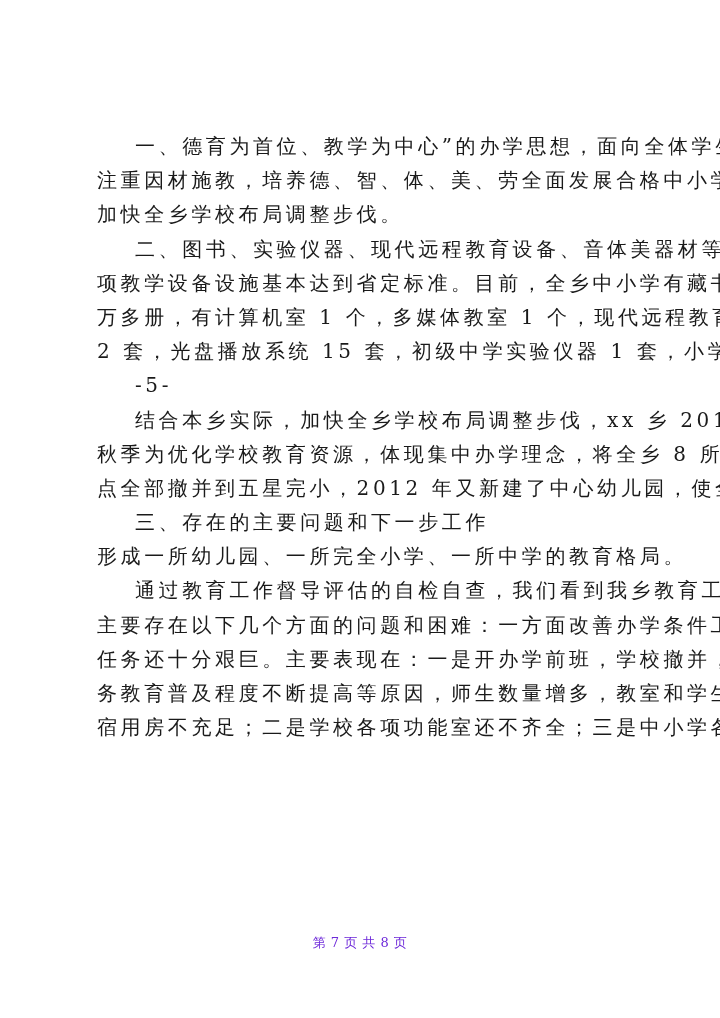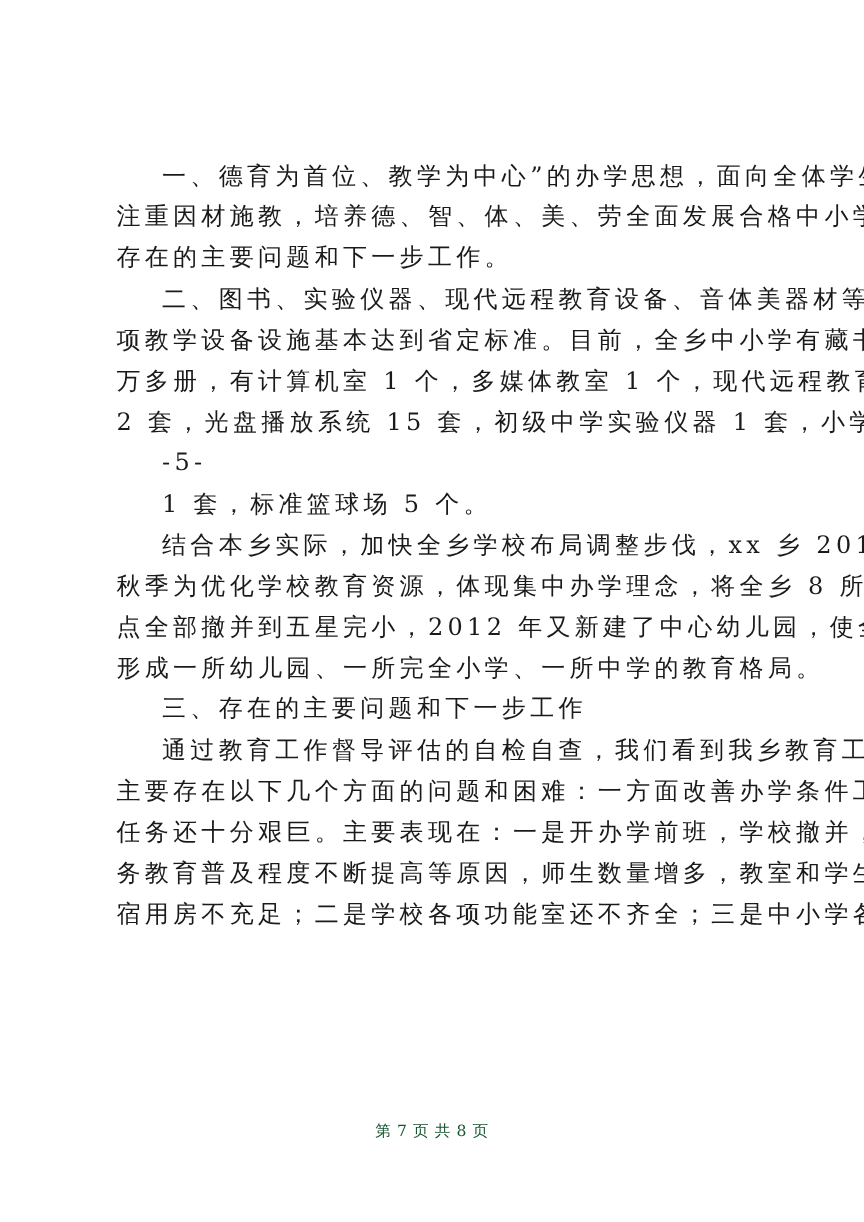--- a/index.html
+++ b/index.html
@@ -38,42 +38,41 @@
     }
     .indent { padding-left: 38px; }
     .footer {
       position: absolute;
       left: 0;
       width: 720px;
       top: 934px;
       text-align: center;
       font-size: 13px;
       letter-spacing: 0.5px;
-      color: #14532d;
+      color: #6d28d9;
     }
   </style>
 </head>
 <body>
 
 <div class="page">
   <div class="body-text">
     <div class="line indent">一、德育为首位、教学为中心”的办学思想，面向全体学生，</div>
     <div class="line">注重因材施教，培养德、智、体、美、劳全面发展合格中小学生，</div>
-    <div class="line">存在的主要问题和下一步工作。</div>
+    <div class="line">加快全乡学校布局调整步伐。</div>
     <div class="line indent">二、图书、实验仪器、现代远程教育设备、音体美器材等各</div>
     <div class="line">项教学设备设施基本达到省定标准。目前，全乡中小学有藏书 2</div>
     <div class="line">万多册，有计算机室 1 个，多媒体教室 1 个，现代远程教育系统</div>
     <div class="line">2 套，光盘播放系统 15 套，初级中学实验仪器 1 套，小学实验</div>
     <div class="line indent">-5-</div>
-    <div class="line indent">1 套，标准篮球场 5 个。</div>
     <div class="line indent">结合本乡实际，加快全乡学校布局调整步伐，xx 乡 2011 年</div>
     <div class="line">秋季为优化学校教育资源，体现集中办学理念，将全乡 8 所教学</div>
     <div class="line">点全部撤并到五星完小，2012 年又新建了中心幼儿园，使全乡</div>
+    <div class="line indent">三、存在的主要问题和下一步工作</div>
     <div class="line">形成一所幼儿园、一所完全小学、一所中学的教育格局。</div>
-    <div class="line indent">三、存在的主要问题和下一步工作</div>
     <div class="line indent">通过教育工作督导评估的自检自查，我们看到我乡教育工作</div>
     <div class="line">主要存在以下几个方面的问题和困难：一方面改善办学条件工作</div>
     <div class="line">任务还十分艰巨。主要表现在：一是开办学前班，学校撤并，义</div>
     <div class="line">务教育普及程度不断提高等原因，师生数量增多，教室和学生住</div>
     <div class="line">宿用房不充足；二是学校各项功能室还不齐全；三是中小学各学</div>
   </div>
 
   <div class="footer">
     <span>第 7 页  共 8 页</span>
   </div>

